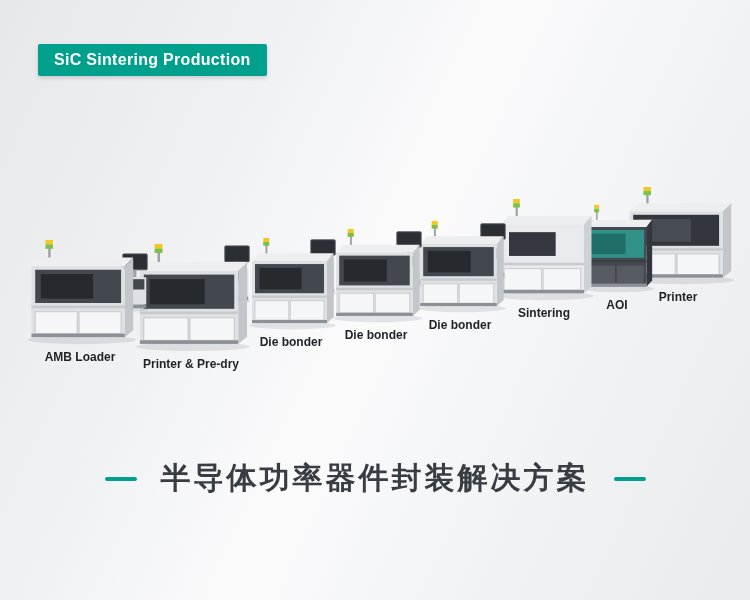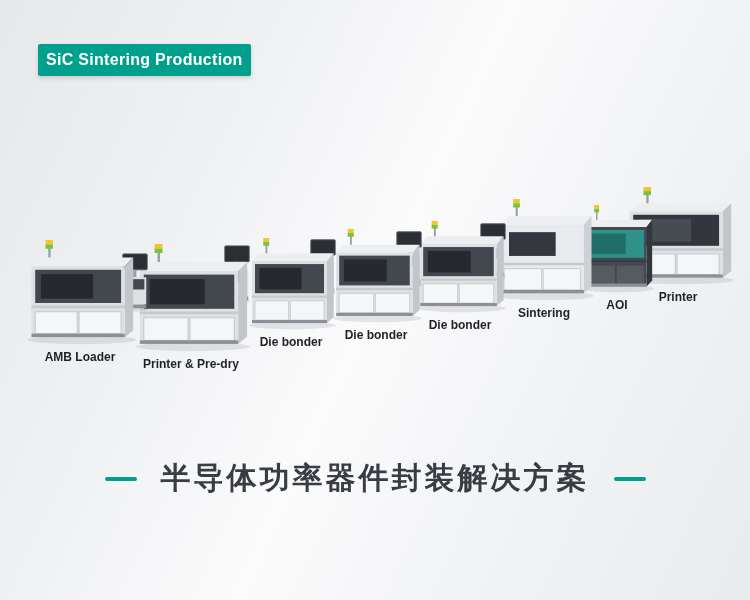--- a/index.html
+++ b/index.html
@@ -6,21 +6,21 @@
   .canvas{
     position:relative;width:750px;height:600px;overflow:hidden;
     font-family:"Liberation Sans",sans-serif;
     background:linear-gradient(115deg,#e6e8ea 0%,#f0f1f3 28%,#fbfbfc 50%,#f2f3f5 72%,#e9ebed 100%);
   }
   
   .badge{
     position:absolute;left:38px;top:44px;
     background:var(--accent,#00A08D);color:#ffffff;
     font-size:16px;font-weight:700;letter-spacing:.3px;
-    padding:7px 8px;border-radius:2px;
+    padding:7px 16px;border-radius:2px;
     box-shadow:0 2px 4px rgba(0,0,0,.15);
   }
   
   .machine{position:absolute;}
   .machine .art{display:block;width:100%;height:100%;}
   .machine-label{
     position:absolute;top:calc(100% + 5px);left:50%;transform:translateX(-50%);
     white-space:nowrap;font-size:12px;font-weight:600;color:#1e2125;
   }
   .console{position:absolute;}

